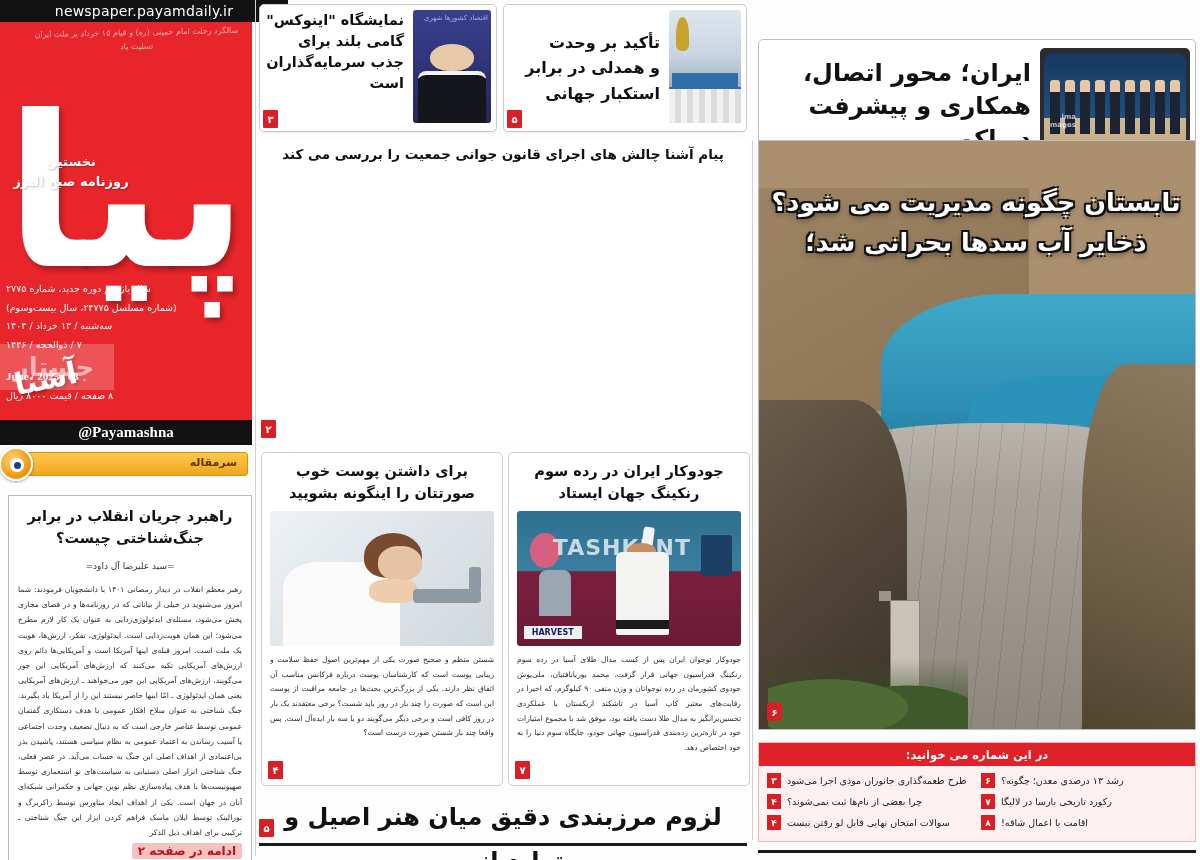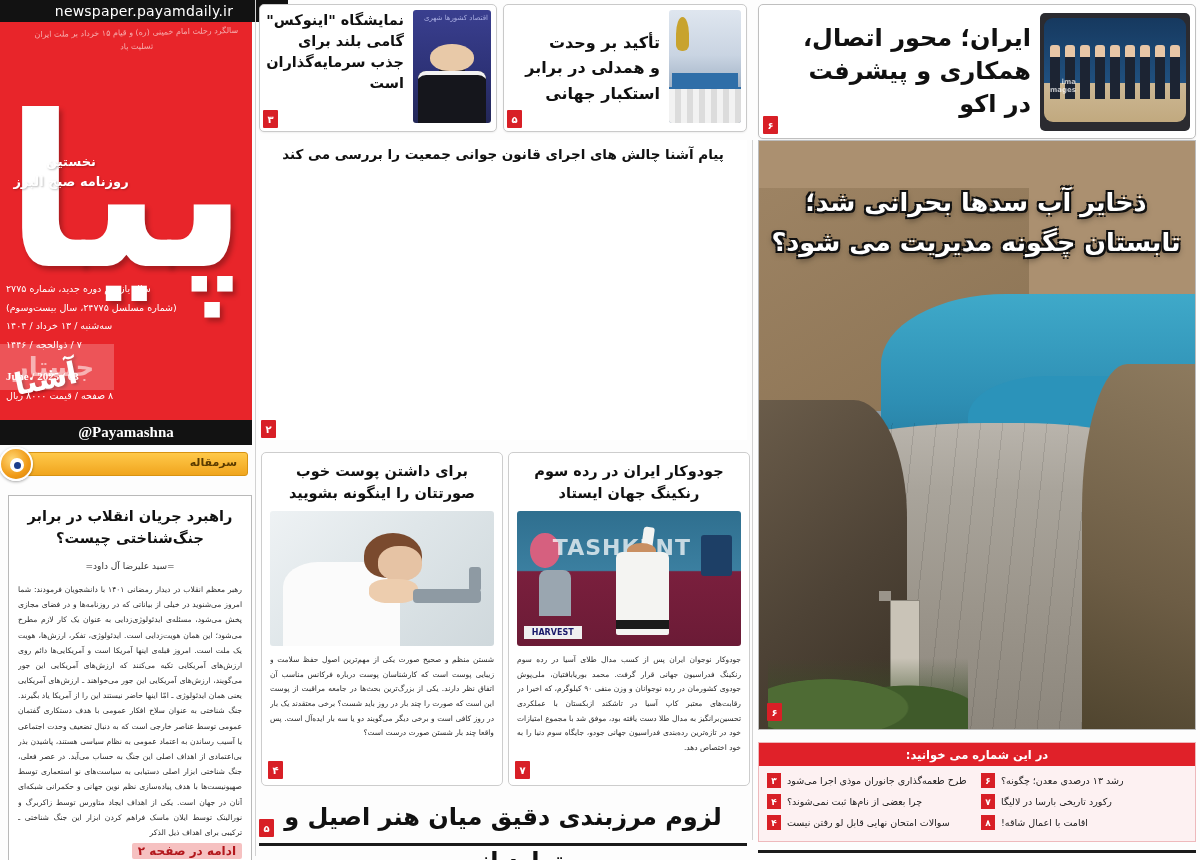--- a/index.html
+++ b/index.html
@@ -150,21 +150,21 @@
 
   
   .topbox {
     border: 1px solid #c9c9c9; border-radius: 5px;
     background: #ffffff; position: absolute; top: 4px;
     box-shadow: 0 1px 2px rgba(0,0,0,.06);
     overflow: hidden;
   }
   #topbox-1 { left: 259px; width: 238px; height: 128px; }
   #topbox-2 { left: 503px; width: 244px; height: 128px; }
-  #topbox-3 { left: 758px; width: 438px; height: 135px; border-color:#bfbfbf; }
+  #topbox-3 { left: 758px; width: 438px; height: 135px; border-color:#bfbfbf;margin-top:35px; }
 
   .tb-inner { display: flex; flex-direction: row-reverse; height: 100%; padding: 5px; gap: 6px; }
   .tb-title {
     flex: 1; font-weight: bold; color: #111;
     text-align: right; direction: rtl; line-height: 1.45;
     padding-right: 3px;
   }
   #topbox-1 .tb-title { font-size: 14.5px; }
   #topbox-2 .tb-title { font-size: 16px; line-height: 1.6; display:flex; flex-direction:column; justify-content:center; }
   #topbox-3 .tb-title { font-size: 24px; line-height: 1.38; display:flex; flex-direction:column; justify-content:center; }
@@ -556,22 +556,22 @@
       <div class="dam-water2"></div>
       <div class="dam-wall">
           <div class="seams"></div>
         </div>
       <div class="dam-rockL"></div>
       <div class="dam-rockR"></div>
       <div class="dam-tower"></div>
       <div class="dam-green"></div>
     </div>
     <div class="dam-head">
+      <div>تابستان چگونه مدیریت می شود؟</div>
       <div>ذخایر آب سدها بحرانی شد؛</div>
-      <div>تابستان چگونه مدیریت می شود؟</div>
     </div>
     <div class="pagebadge">۶</div>
   </div>
 
   <div class="abs" id="inissue">
     <div class="ii-head">در این شماره می خوانید:</div>
     <div class="ii-grid">
       <div class="ii-col right">
         <div class="ii-item">
           <span class="ii-num">۳</span>

